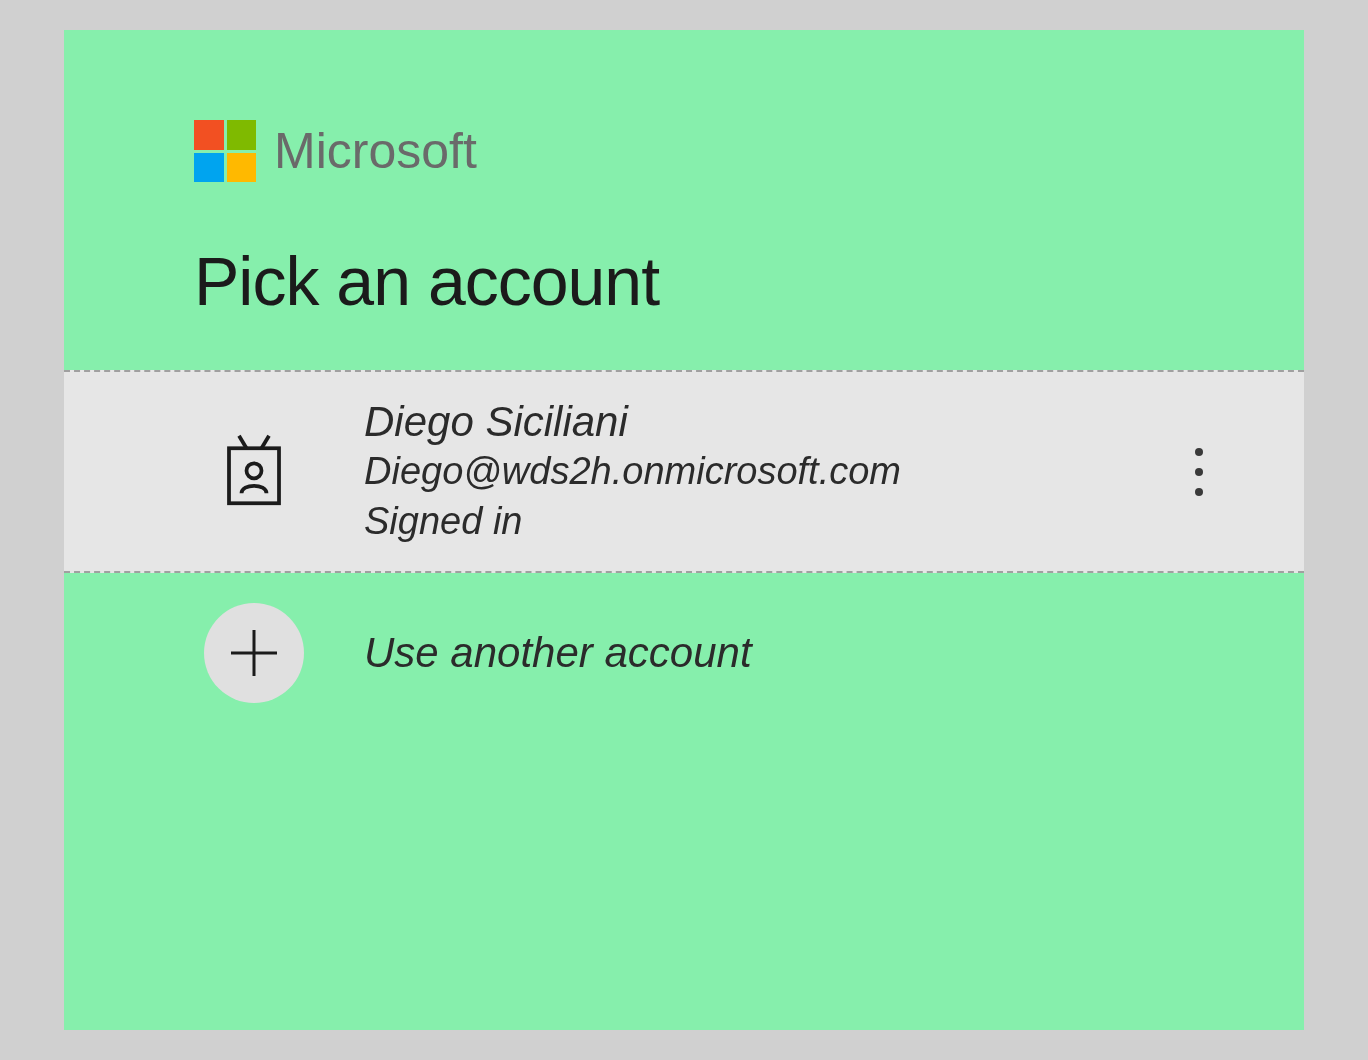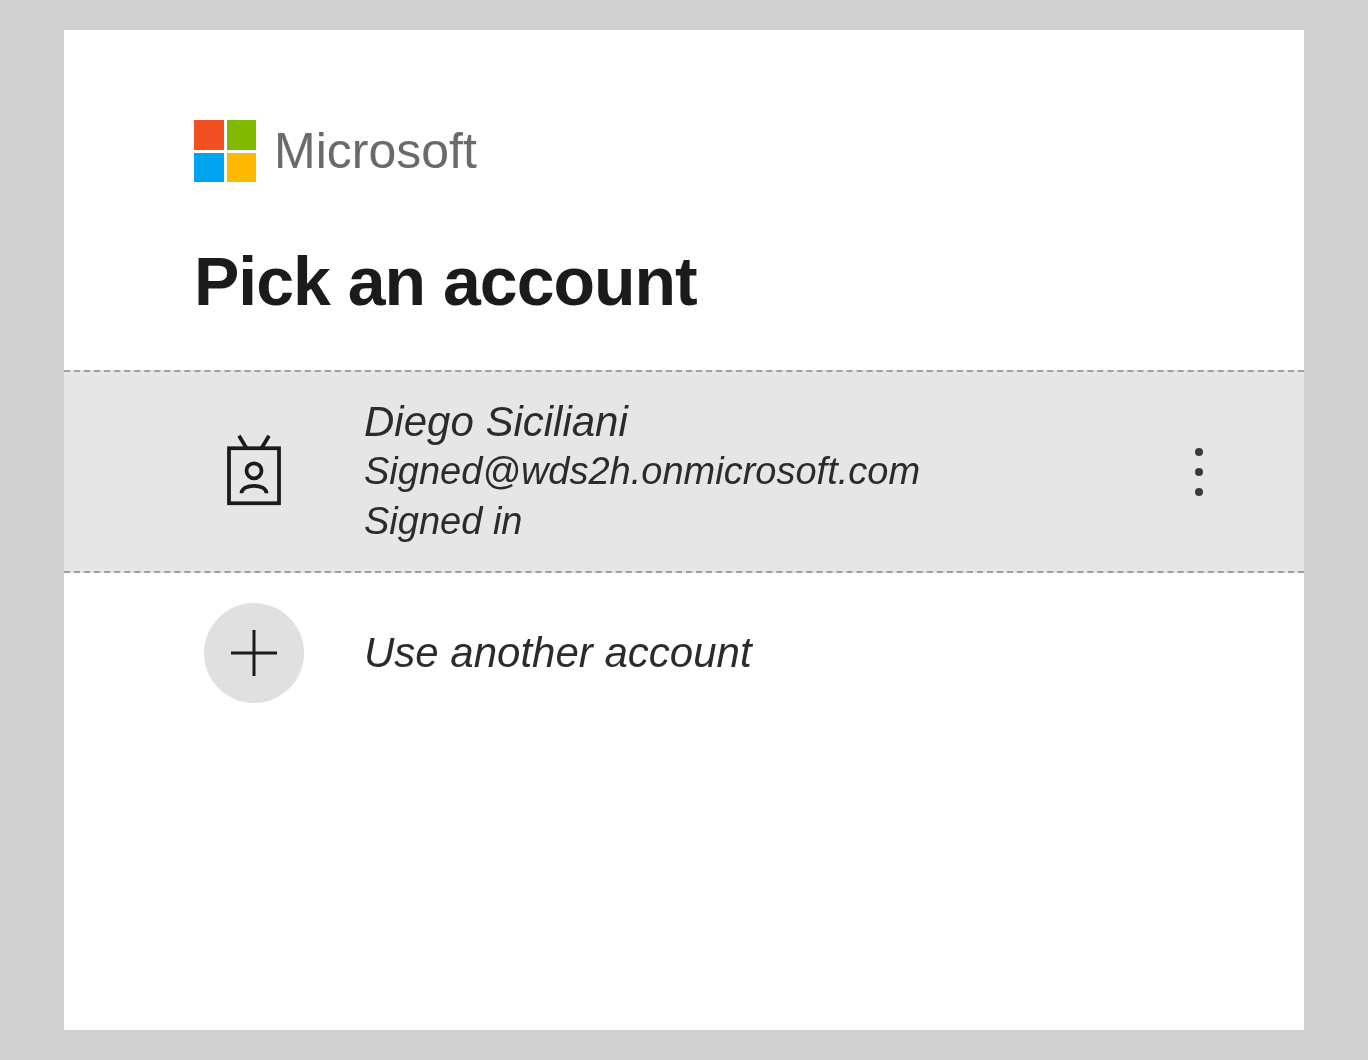--- a/index.html
+++ b/index.html
@@ -12,21 +12,21 @@
       font-family: "Segoe UI", -apple-system, BlinkMacSystemFont, sans-serif;
       background: #d0d0d0;
       width: 1368px;
       height: 1060px;
       display: flex;
       align-items: center;
       justify-content: center;
     }
     
     .dialog {
-      background: #ffffff;
+      background: #86efac;
       width: 1240px;
       height: 1000px;
       position: relative;
       padding-top: 90px;
     }
     
     .header {
       padding: 0 0 0 130px;
     }
     
@@ -52,21 +52,21 @@
     .ms-logo .sq4 { background: #ffb900; }
     
     .brand-text {
       font-size: 50px;
       color: #6a6a6a;
       font-weight: 400;
     }
     
     .title {
       font-size: 68px;
-      font-weight: 700;
+      font-weight: 400;
       color: #1b1b1b;
       margin-bottom: 50px;
       letter-spacing: -1px;
     }
     
     .account-row {
       display: flex;
       align-items: center;
       padding: 25px 60px 25px 160px;
       cursor: pointer;
@@ -177,21 +177,21 @@
       <svg class="badge-icon" viewBox="0 0 48 58" fill="none" stroke="#1b1b1b" stroke-width="3">
         <line x1="12" y1="2" x2="18" y2="12"></line>
         <line x1="36" y1="2" x2="30" y2="12"></line>
         <rect x="4" y="12" width="40" height="44"></rect>
         <circle cx="24" cy="30" r="6"></circle>
         <path d="M14 48 C14 40, 34 40, 34 48"></path>
       </svg>
     </div>
     <div class="account-info">
       <div class="account-name">Diego Siciliani</div>
-      <div class="account-email">Signed@wds2h.onmicrosoft.com</div>
+      <div class="account-email">Diego@wds2h.onmicrosoft.com</div>
       <div class="account-status">Signed in</div>
     </div>
     <div class="more-dots">
       <span></span>
         <span></span>
         <span></span>
     </div>
   </div>
 
   <div class="account-row other">

